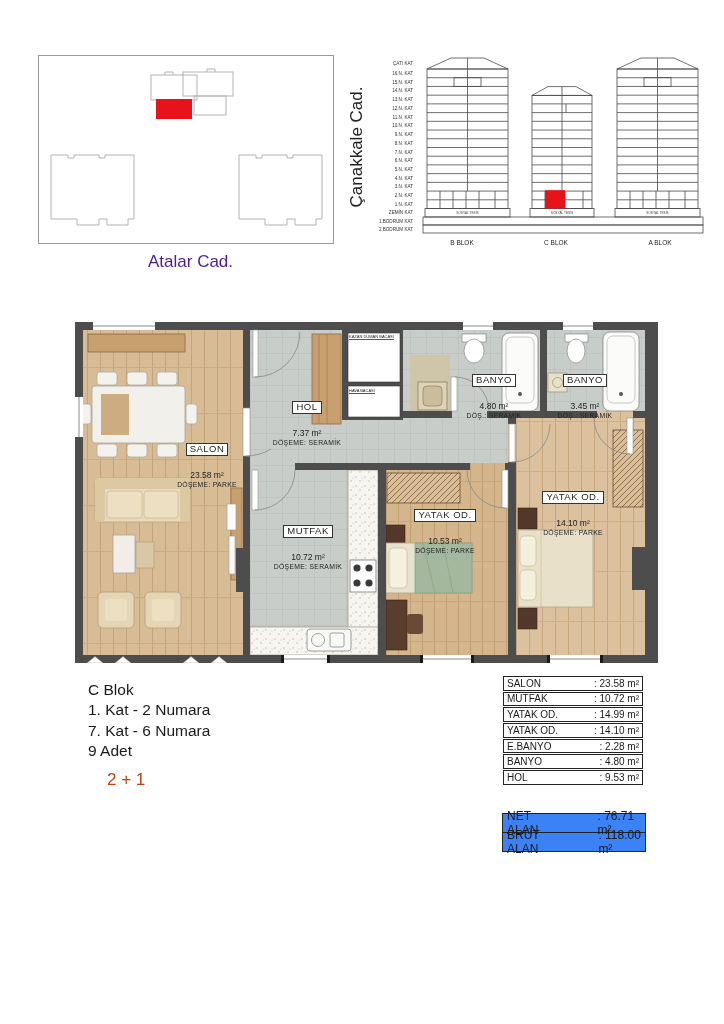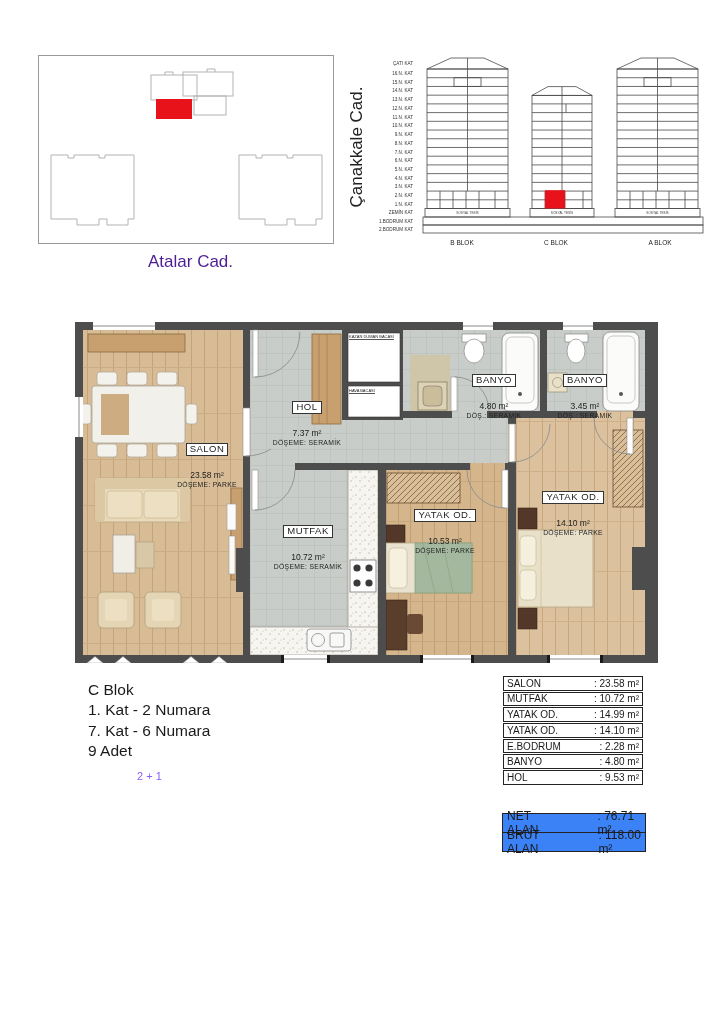--- a/index.html
+++ b/index.html
@@ -15,21 +15,21 @@
   
   .room-label{position:absolute;text-align:center;color:#222;line-height:1.15;}
   .room-name{display:inline-block;border:1px solid #333;background:#fff;padding:0 3px;
              font-size:9.5px;letter-spacing:0.5px;}
   .room-area{font-size:8.5px;margin-top:15px;}
   .room-floor{font-size:6.8px;letter-spacing:0.3px;}
   .shaft-label{position:absolute;font-size:4px;color:#222;border-bottom:0.5px solid #555;
                white-space:nowrap;line-height:1.1;}
   
   .info{position:absolute;left:88px;top:680px;font-size:15.5px;line-height:20.3px;color:#1a1a1a;}
-  .apt-type{position:absolute;left:137px;top:770px;font-size:11px;color:#8b5cf6;}
+  .apt-type{position:absolute;left:107px;top:770px;font-size:17px;color:#c2410c;}
   
   .area-table{position:absolute;left:503px;top:676px;width:140px;}
   .area-row{display:flex;justify-content:space-between;align-items:center;border:1px solid #222;
             height:12.5px;margin-bottom:1.2px;padding:0 3px;font-size:10px;background:#fff;}
   .totals{position:absolute;left:502px;top:813px;width:144px;}
   .total-row{display:flex;justify-content:space-between;align-items:center;border:1px solid #222;
              height:18px;margin-bottom:-1px;padding:0 4px;font-size:12px;background:#3b82f6;gap:44px;}
 </style>
 </head>
 <body>
@@ -423,21 +423,21 @@
     </div>
     <div class="area-row">
       <span>YATAK OD.</span>
       <span>: 14.99 m²</span>
     </div>
     <div class="area-row">
       <span>YATAK OD.</span>
       <span>: 14.10 m²</span>
     </div>
     <div class="area-row">
-      <span>E.BODRUM</span>
+      <span>E.BANYO</span>
       <span>: 2.28 m²</span>
     </div>
     <div class="area-row">
       <span>BANYO</span>
       <span>: 4.80 m²</span>
     </div>
     <div class="area-row">
       <span>HOL</span>
       <span>: 9.53 m²</span>
     </div>

